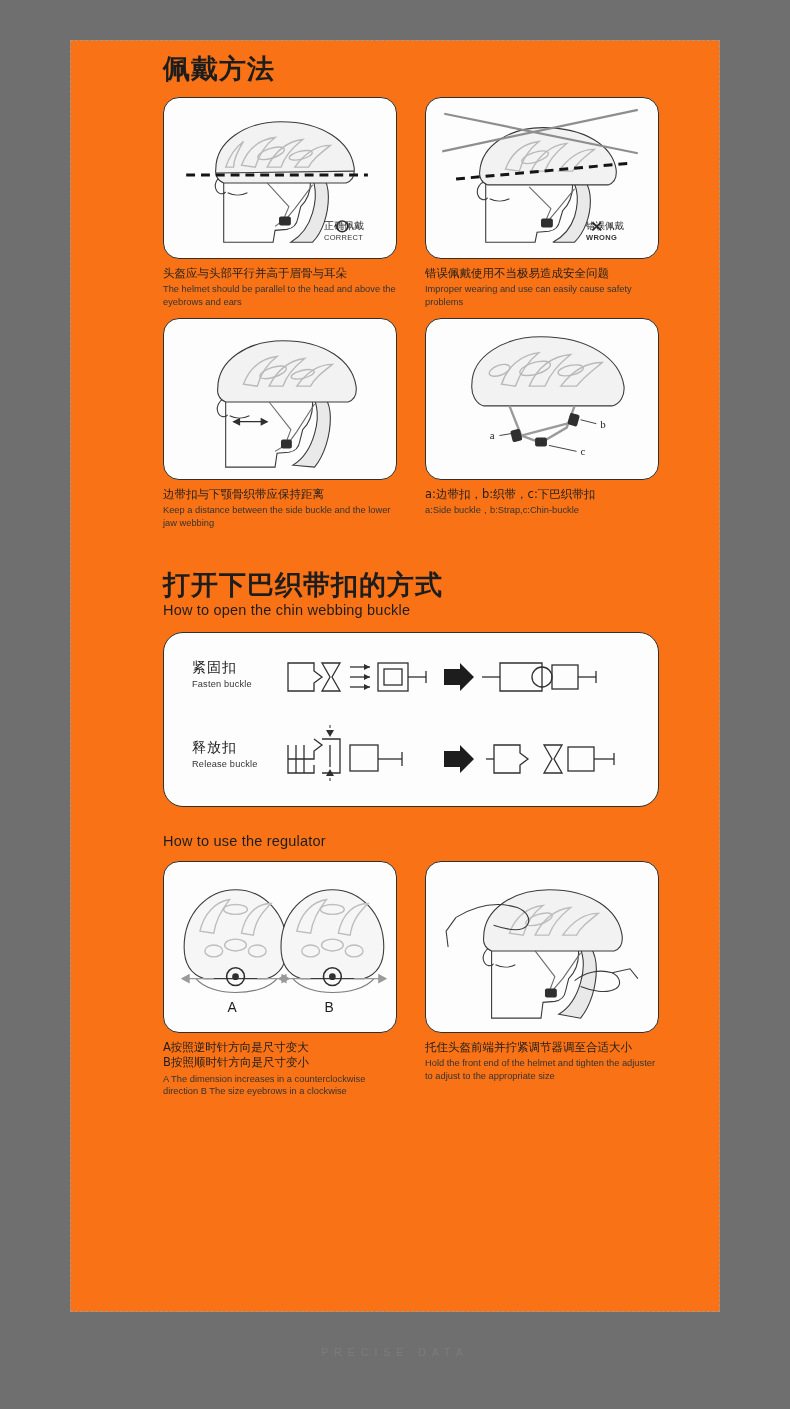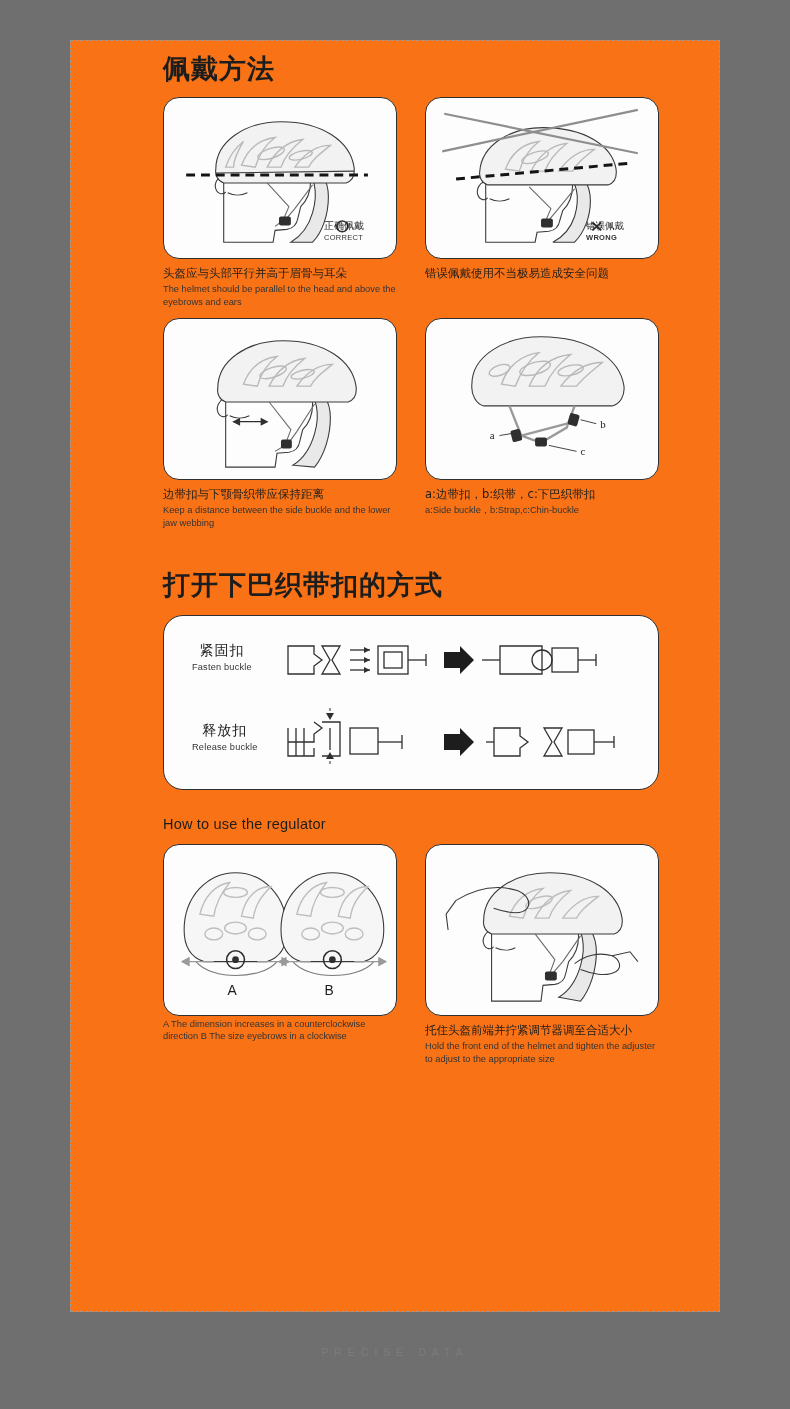--- a/index.html
+++ b/index.html
@@ -79,21 +79,21 @@
 
   
   .buckle-panel {
     margin: 14px 0 0 80px;
     width: 496px; height: 175px;
     border: 1px solid #2f2f2f;
     border-radius: 20px;
     background: #fdfdfd;
     position: relative;
   }
-  .buckle-label { position: absolute; text-align: center; }
+  .buckle-label { position: absolute; text-align: left; }
   .b-cn {
     font-family: "DejaVu Sans", sans-serif;
     font-size: 14px; color: #1d1d1d; font-weight: 500;
     letter-spacing: 1px;
   }
   .b-en { font-size: 9.2px; color: #333; margin-top: 2px; letter-spacing: .2px; }
 
   
   .reg-cards {
     display: flex; gap: 28px;
@@ -215,20 +215,21 @@
                 <path d="M168 126 L177 134"></path>
                   <path d="M177 126 L168 134"></path>
               </g>
             </svg>
             <div style="position:absolute; right:6px; bottom:16px; text-align:left; width:66px;">
               <div style="font-family:'DejaVu Sans',sans-serif;font-size:9.5px;color:#1d1d1d;">错误佩戴</div>
               <div style="font-size:7.5px;color:#333;letter-spacing:.3px;font-weight:bold;">WRONG</div>
             </div>
           </div>
           <div class="cap-cn">错误佩戴使用不当极易造成安全问题</div>
+          <div class="cap-en">Improper wearing and use can easily cause safety problems</div>
         </div>
 
         <div class="card">
           <div class="frame">
             <svg viewBox="0 0 234 162">
               <g fill="none" stroke="#3a3a3a" stroke-width="1.1">
                 <path d="M62 78 C60 66 64 56 72 50 C82 43 98 40 114 42 C132 44 144 52 148 64
                          L150 86 C150 98 146 106 140 112 L137 124 C136 130 132 134 126 135
                          L114 136 L112 150 L62 150 Z" fill="#fdfdfd" stroke="#3a3a3a"></path>
                 <path d="M62 80 C56 82 52 88 54 94 C56 100 62 100 64 97"></path>
@@ -293,20 +294,21 @@
               <text x="156" y="138" font-family="Liberation Serif, serif" font-size="11" fill="#1d1d1d">c</text>
             </svg>
           </div>
           <div class="cap-cn">a:边带扣，b:织带，c:下巴织带扣</div>
           <div class="cap-en">a:Side buckle，b:Strap,c:Chin-buckle</div>
         </div>
       </div>
 
       <div class="section-head sec2">
         <div class="sec-cn">打开下巴织带扣的方式</div>
+        <div class="sec-en">How to open the chin webbing buckle</div>
       </div>
 
       <div class="buckle-panel">
         <div class="buckle-label" style="left:28px; top:26px;">
           <div class="b-cn">紧固扣</div>
           <div class="b-en">Fasten buckle</div>
         </div>
         <div class="buckle-label" style="left:28px; top:106px;">
           <div class="b-cn">释放扣</div>
           <div class="b-en">Release buckle</div>
@@ -416,20 +418,22 @@
                   <path d="M126 118 L119 114 L119 122 Z" fill="#9a9a9a"></path>
                 <path d="M116 118 L148 118"></path>
                   <path d="M116 118 L123 114 L123 122 Z" fill="#9a9a9a"></path>
                 <path d="M192 118 L224 118"></path>
                   <path d="M224 118 L217 114 L217 122 Z" fill="#9a9a9a"></path>
               </g>
               <text x="64" y="152" font-family="Liberation Sans, sans-serif" font-size="14" fill="#1d1d1d">A</text>
               <text x="162" y="152" font-family="Liberation Sans, sans-serif" font-size="14" fill="#1d1d1d">B</text>
             </svg>
           </div>
+          <div class="cap-cn" style="white-space:pre-line;">A按照逆时针方向是尺寸变大
+B按照顺时针方向是尺寸变小</div>
           <div class="cap-en">A The dimension increases in a counterclockwise direction B The size eyebrows in a clockwise</div>
         </div>
 
         <div class="card">
           <div class="reg-frame">
             <svg viewBox="0 0 234 172">
               <g fill="none" stroke="#3a3a3a" stroke-width="1.1">
                 <path d="M66 84 C64 72 68 62 76 56 C86 49 102 46 118 48 C136 50 148 58 152 70
                          L154 92 C154 104 150 112 144 118 L141 130 C140 136 136 140 130 141
                          L118 142 L116 158 L66 158 Z" fill="#fdfdfd"></path>

